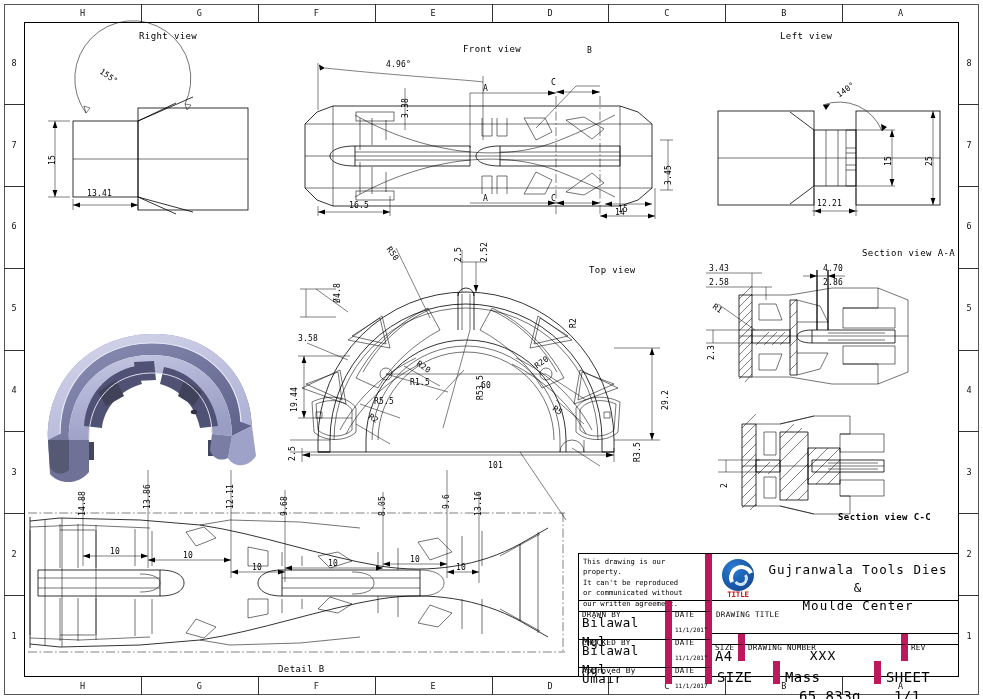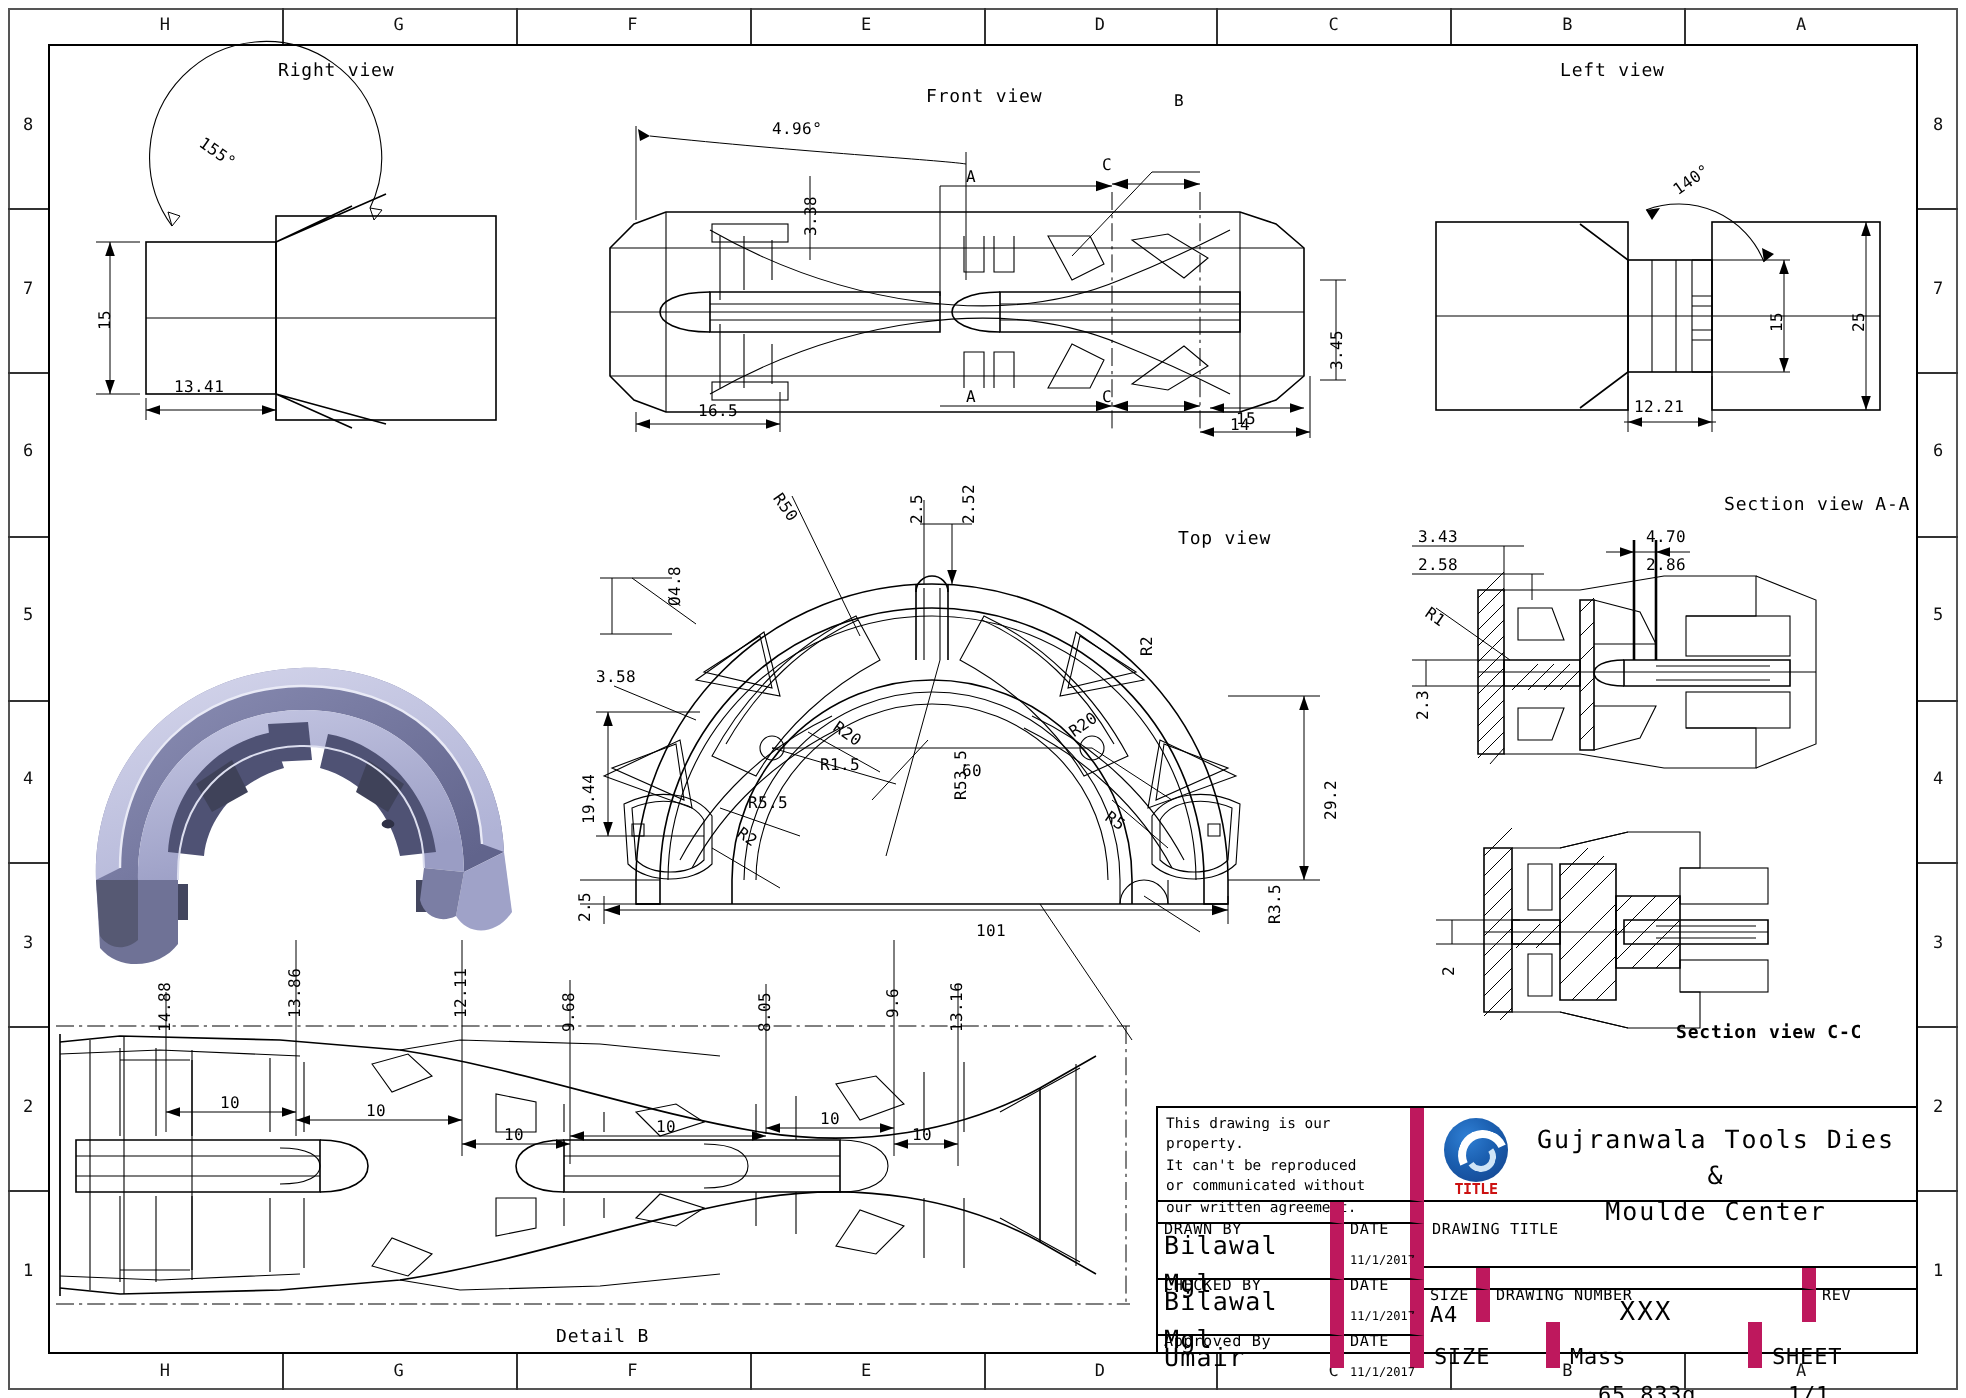--- a/index.html
+++ b/index.html
@@ -36,21 +36,21 @@
               border:1.4px solid #000;box-sizing:border-box;background:#fff;}
   #titleblock .cell{position:absolute;box-sizing:border-box;}
   .bdr-r{border-right:7px solid #be185d;}
   .bdr-b{border-bottom:1px solid #000;}
   .tb-small{font-size:7.2px;line-height:1.45;}
   .tb-cap{font-size:7.6px;letter-spacing:.3px;}
   .tb-val{font-size:12.5px;letter-spacing:.6px;}
   .tb-date{font-size:6px;}
   .tb-co{font-size:12.5px;letter-spacing:1px;text-align:center;line-height:1.45;}
   .tb-title{font-size:13px;letter-spacing:1px;text-align:center;}
-  .tb-mid{font-size:11px;letter-spacing:.4px;}
+  .tb-mid{font-size:14px;letter-spacing:.4px;}
 
   #logo{position:absolute;left:6px;top:5px;width:40px;height:40px;}
   #logo .glyph{position:absolute;left:4px;top:0;width:32px;height:32px;border-radius:50%;
      background:radial-gradient(circle at 36% 30%, #2f7fd4 0%, #1b5fb0 45%, #12408a 100%);}
   #logo .swirl{position:absolute;left:11px;top:6px;width:17px;height:17px;border-radius:50%;
      border:4px solid #fff;border-right-color:transparent;border-bottom-color:transparent;
      transform:rotate(20deg);}
   #logo .swirl2{position:absolute;left:15px;top:12px;width:9px;height:9px;border-radius:50%;
      border:3px solid #cfe4f7;border-left-color:transparent;border-top-color:transparent;transform:rotate(10deg);}
   #logo .logotext{position:absolute;left:0;top:31px;width:40px;text-align:center;font-size:7.5px;

